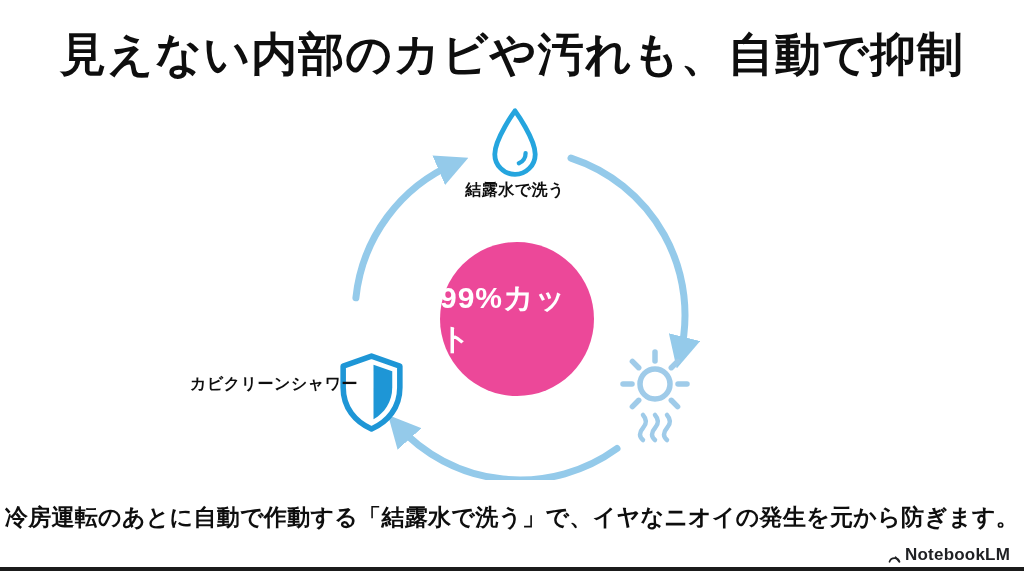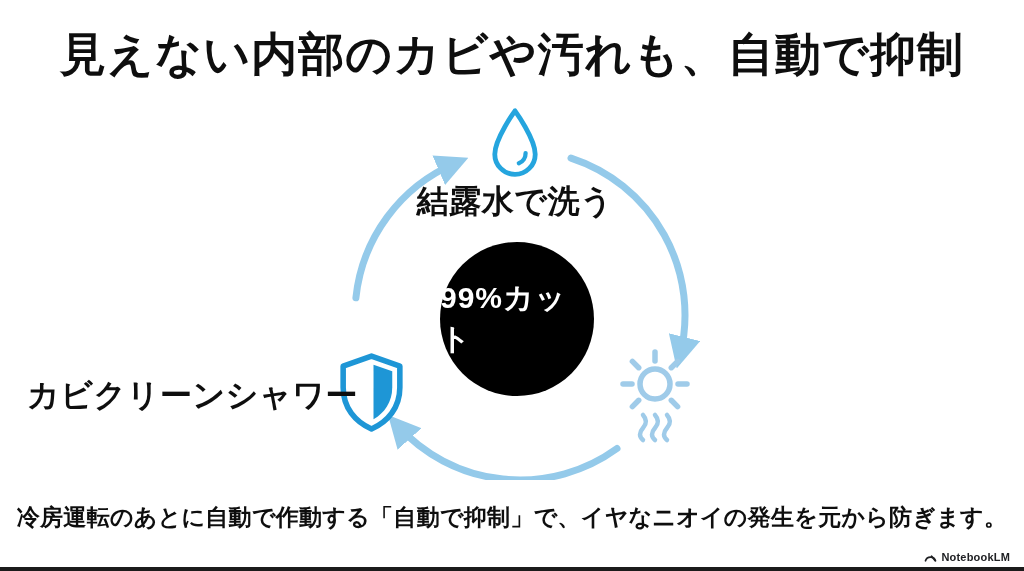--- a/index.html
+++ b/index.html
@@ -12,44 +12,44 @@
   .frame{position:absolute;inset:0;}
   .title{
     position:absolute;top:24px;left:0;width:1024px;
     text-align:center;font-size:46px;font-weight:900;
     letter-spacing:1px;color:#0e0e0e;
   }
   .diagram{position:absolute;left:0;top:0;width:1024px;height:571px;}
   .arcs{position:absolute;left:280px;top:100px;width:480px;height:380px;}
   .center-circle{
     position:absolute;left:440px;top:242px;width:154px;height:154px;
-    border-radius:50%;background:#000000;
+    border-radius:50%;background:#ec4899;
     display:flex;align-items:center;justify-content:flex-end;
   }
   .center-circle span{
     color:#ffffff;font-size:30px;font-weight:800;letter-spacing:1px;
   }
   .icon-drop{position:absolute;left:486px;top:106px;width:58px;height:77px;}
   .icon-sun{position:absolute;left:611px;top:347px;width:92px;height:97px;}
   .icon-shield{position:absolute;left:334px;top:351px;width:75px;height:83px;}
   .label{
-    position:absolute;font-size:32px;font-weight:800;color:#0e0e0e;
+    position:absolute;font-size:16px;font-weight:800;color:#0e0e0e;
     white-space:nowrap;letter-spacing:0.5px;
   }
   .label-top{left:515px;top:180px;transform:translateX(-50%);}
   .label-right{left:700px;top:374px;}
   .label-left{right:666px;top:374px;text-align:right;}
   .description{
     position:absolute;top:502px;left:0;width:1024px;text-align:center;
     font-size:23px;font-weight:800;color:#0e0e0e;letter-spacing:0.3px;
   }
   .watermark{
     position:absolute;right:14px;top:549px;height:16px;
-    display:flex;align-items:center;gap:4px;
-    color:#202124;font-size:11px;font-weight:600;letter-spacing:0.2px;
+    display:flex;align-items:flex-end;gap:4px;
+    color:#202124;font-size:17px;font-weight:600;letter-spacing:0.2px;
   }
   .bottom-bar{
     position:absolute;left:0;bottom:0;width:1024px;height:4px;background:#1b1b1b;
   }
 </style>
 </head>
 <body>
 
 <div class="frame">
 
@@ -100,21 +100,21 @@
     </svg>
 
     <div class="center-circle">
       <span>99%カット</span>
     </div>
 
     <div class="label label-top">結露水で洗う</div>
     <div class="label label-left">カビクリーンシャワー</div>
   </div>
 
-  <div class="description">冷房運転のあとに自動で作動する「自動で抑制」で、イヤなニオイの発生を元から防ぎます。</div>
+  <div class="description">冷房運転のあとに自動で作動する「結露水で洗う」で、イヤなニオイの発生を元から防ぎます。</div>
 
   <div class="watermark">
     <svg width="13" height="13" viewBox="0 0 13 13" aria-hidden="true">
       <path d="M1.5 9.8 a5.2 5.2 0 0 1 10 0" fill="none" stroke="#202124" stroke-width="1.7" stroke-linecap="round"></path>
       <path d="M7.6 5.2 L11 9.6" fill="none" stroke="#202124" stroke-width="1.7" stroke-linecap="round"></path>
     </svg>
     <span>NotebookLM</span>
   </div>
 
   <div class="bottom-bar"></div>

